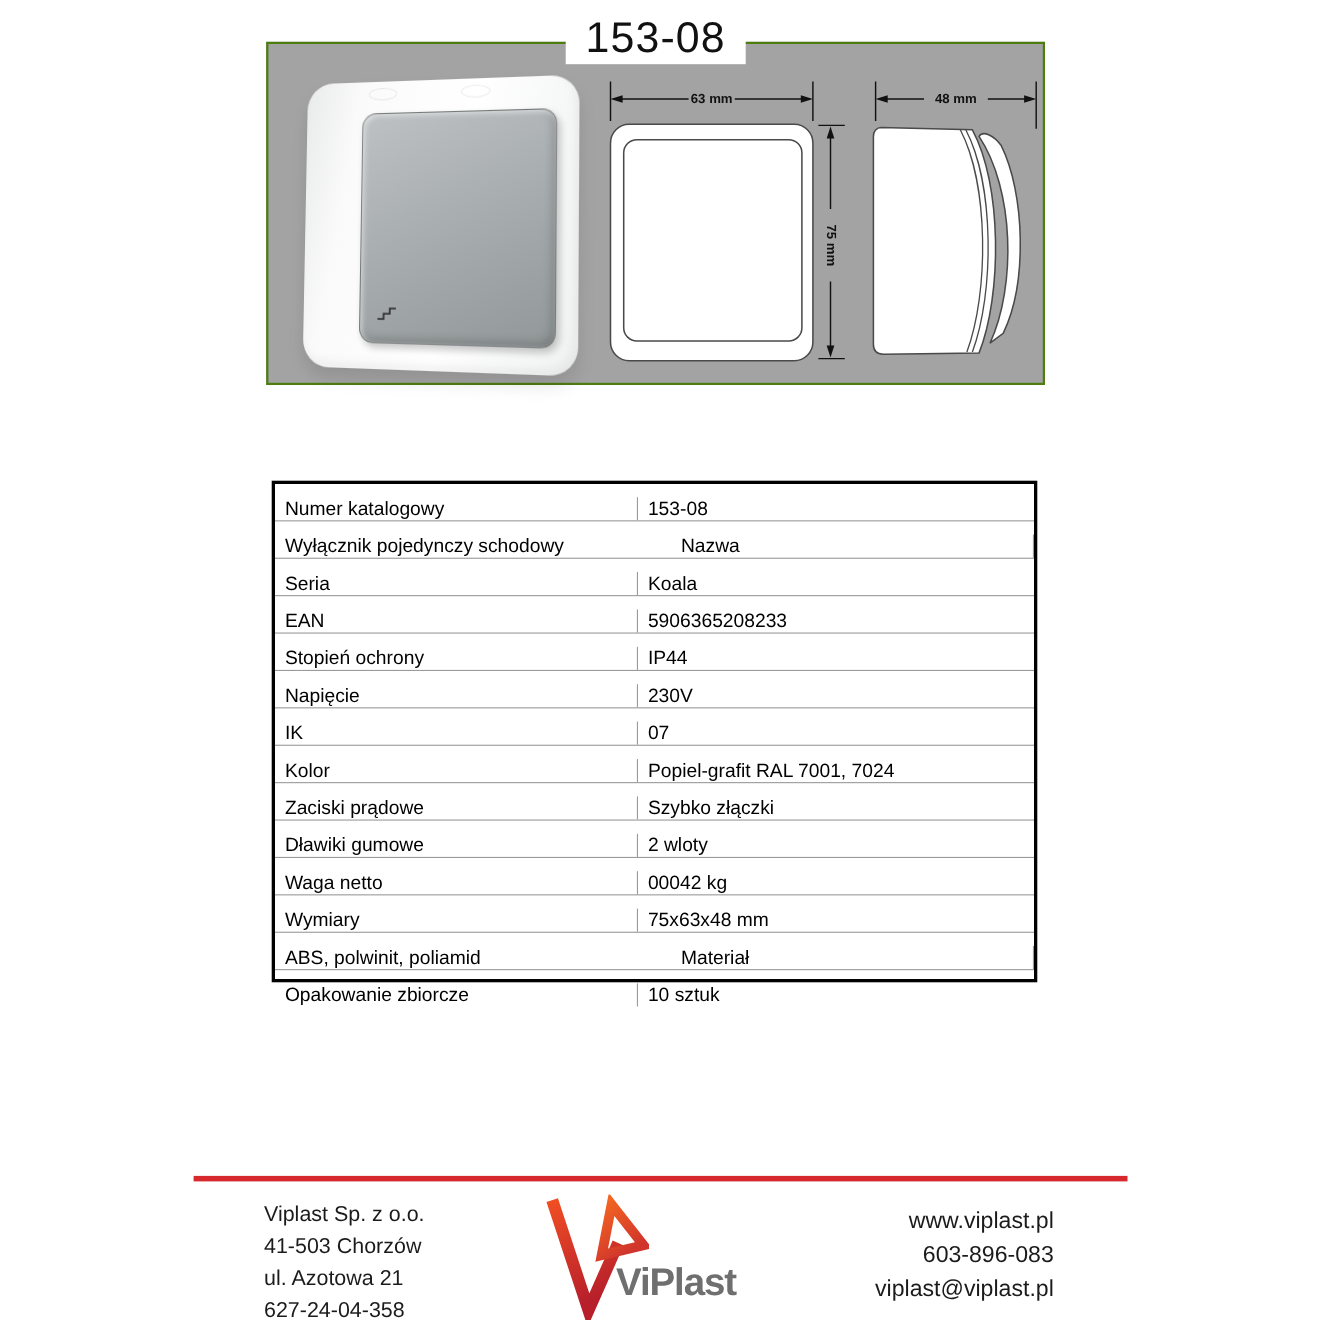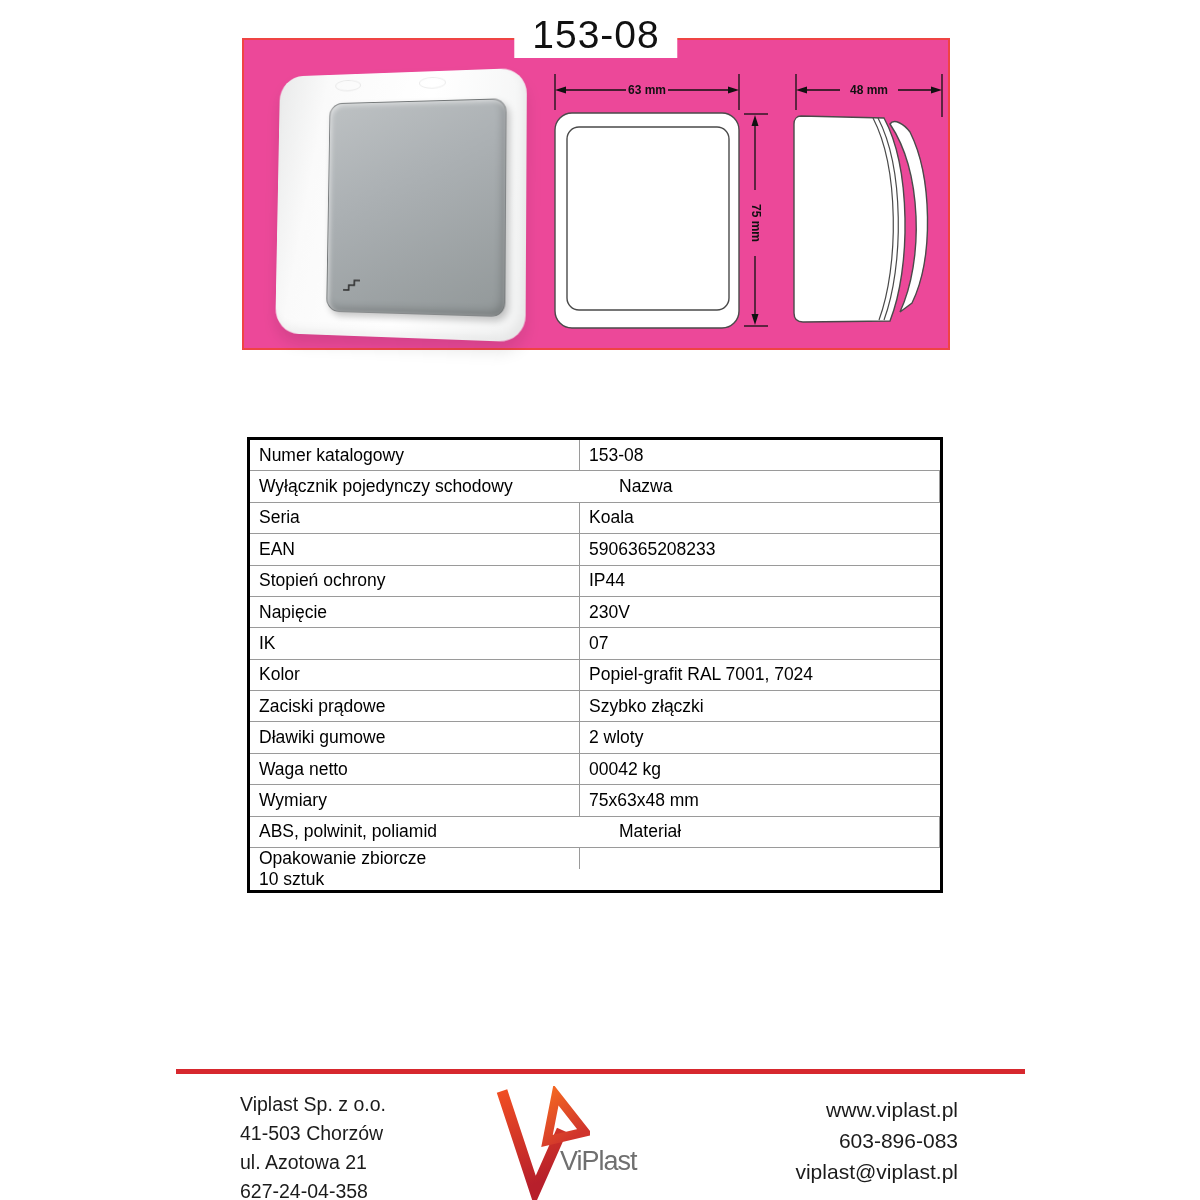--- a/index.html
+++ b/index.html
@@ -4,21 +4,21 @@
 <style>
   html,body{margin:0;padding:0;background:#fff;}
   .page{position:relative;width:1188px;height:1200px;background:#fff;overflow:hidden;
         font-family:"Liberation Sans", sans-serif;color:#000;}
 
   
   .page-title{position:absolute;top:12px;left:596px;transform:translateX(-50%);
         font-size:39px;line-height:46px;background:#fff;padding:0 18px;z-index:3;
         letter-spacing:1px;color:#111;white-space:nowrap;}
   .figure-box{position:absolute;left:242px;top:38px;width:708px;height:312px;
-        border:2px solid #ef4444;background:#ec4899;box-sizing:border-box;}
+        border:2px solid #4d7c0f;background:#a3a3a3;box-sizing:border-box;}
 
   
   .photo-scene{position:absolute;left:20px;top:28px;width:262px;height:272px;perspective:900px;}
   .switch-body{position:absolute;inset:0;transform:rotateY(-14deg) rotateX(3deg);
         transform-origin:85% 50%;border-radius:26px;
         background:linear-gradient(100deg,#e9eaea 0%,#fafafa 18%,#ffffff 55%,#f1f2f2 100%);
         box-shadow:0 10px 16px rgba(0,0,0,0.10), inset -4px -6px 10px rgba(0,0,0,0.05);}
   .screw{position:absolute;top:6px;width:26px;height:10px;border-radius:50%;
         border:1px solid rgba(0,0,0,0.08);}
   .screw.s1{left:62px;} .screw.s2{left:152px;}
@@ -26,35 +26,35 @@
         background:linear-gradient(155deg,#bdc1c3 0%,#abb0b3 40%,#929899 100%);
         border:1px solid rgba(50,50,50,0.35);
         box-shadow:inset 2px 2px 5px rgba(255,255,255,0.55), inset -3px -4px 8px rgba(0,0,0,0.18),
                    3px 4px 7px rgba(0,0,0,0.22);}
   .stairs{position:absolute;left:16px;bottom:20px;}
 
   
   .spec-table{position:absolute;left:247px;top:437px;width:696px;height:456px;
         border:3px solid #000;box-sizing:border-box;background:#fff;
         display:grid;grid-template-rows:repeat(14,1fr);}
-  .spec-row{display:flex;border-bottom:1px solid #9a9a9a;}
-  .spec-row:last-child{border-bottom:none;flex-direction:column;}
+  .spec-row{display:flex;border-bottom:1px solid #9a9a9a;margin-top:12px;}
+  .spec-row:last-child{border-bottom:none;}
   .spec-cell{display:flex;align-items:center;font-size:17.5px;box-sizing:border-box;
         white-space:nowrap;overflow:hidden;}
   .spec-label{width:330px;border-right:1px solid #9a9a9a;padding-left:9px;}
   .spec-value{flex:1;padding-left:9px;}
 
   
   .accent-line{position:absolute;left:176px;top:1069px;width:849px;height:5px;background:#d7282e;}
   .company-block{position:absolute;left:240px;top:1090px;font-size:19.5px;line-height:29px;color:#1b1b1b;}
   .contact-block{position:absolute;left:700px;top:1094px;width:258px;text-align:right;
         font-size:21px;line-height:31px;color:#1b1b1b;}
   .logo-mark{position:absolute;left:494px;top:1086px;}
-  .logo-text{position:absolute;left:560px;top:1146px;font-size:27px;color:#6f6f6f;
-        letter-spacing:-1px;}
+  .logo-text{position:absolute;left:560px;top:1146px;font-size:35px;color:#6f6f6f;
+        letter-spacing:-1px;font-weight:bold;}
 
   .fig-line{stroke:#4a4a4a;stroke-width:1.4;fill:#fff;}
   .dim{stroke:#111;stroke-width:1.3;fill:none;}
   .dimhead{fill:#111;stroke:none;}
   .dimtext{font-family:"Liberation Sans",sans-serif;font-size:12px;font-weight:bold;fill:#111;}
 </style>
 </head>
 <body>
 
 <div class="page">

